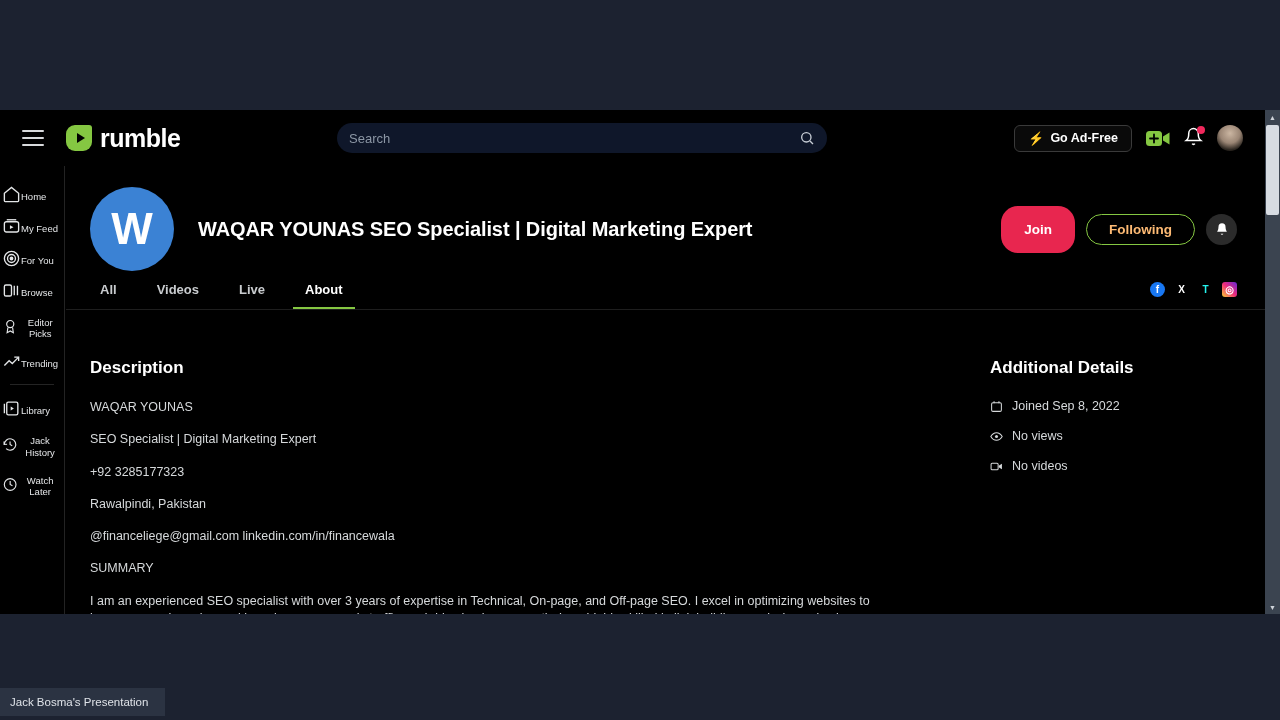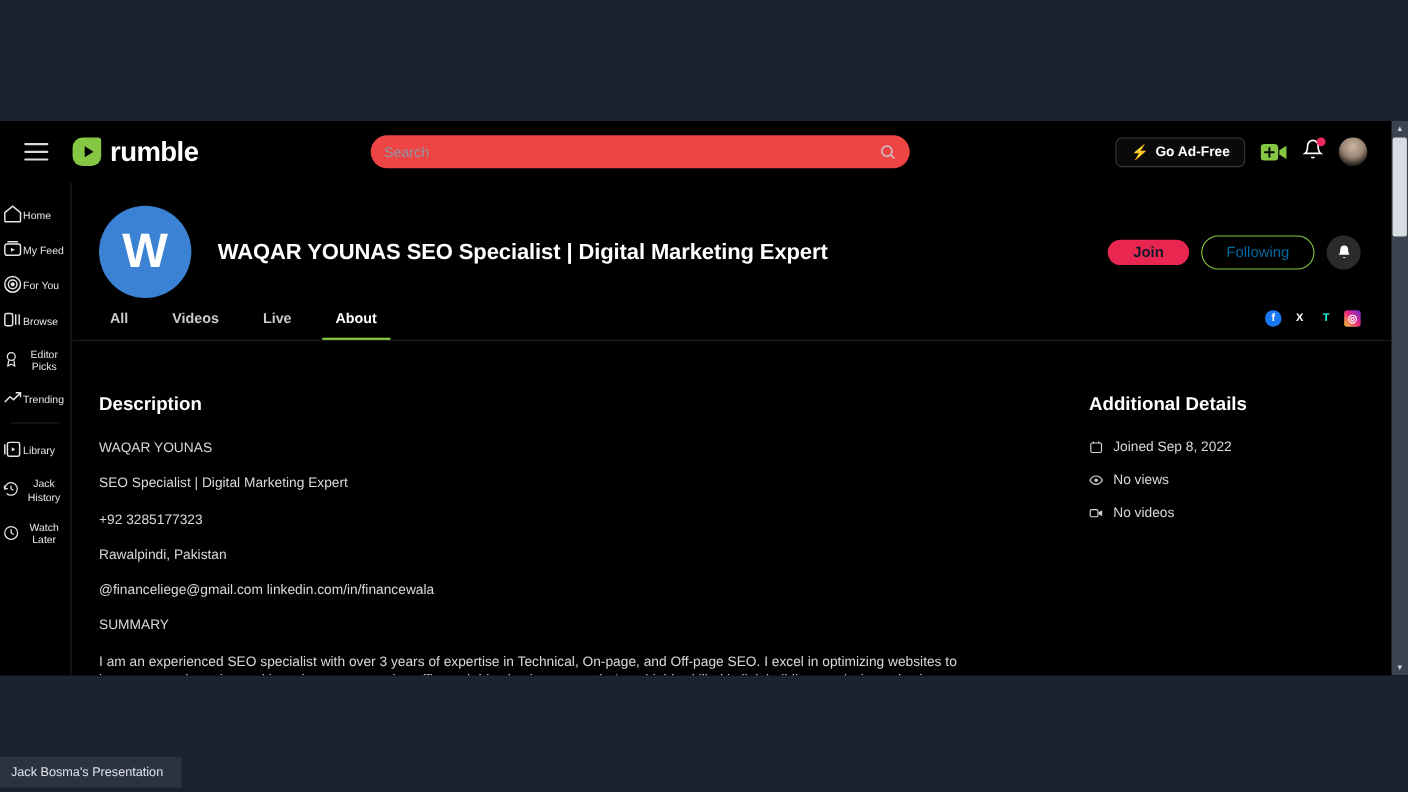--- a/index.html
+++ b/index.html
@@ -52,21 +52,21 @@
     border-top: 5px solid transparent;
     border-bottom: 5px solid transparent;
     margin-left: 3px;
   }
   .logo-text {
     color: #fff; font-size: 25px; font-weight: 700; letter-spacing: -0.5px;
   }
   .search-wrap {
     position: absolute; left: 337px; top: 13px;
     width: 490px; height: 30px;
-    background: #ef4444;
+    background: #0f172a;
     border-radius: 15px;
     display: flex; align-items: center;
     padding: 0 12px;
   }
   .search-wrap input {
     flex: 1;
     background: transparent; border: none; outline: none;
     color: #e6e8ea; font-size: 13px;
     font-family: "Liberation Sans", sans-serif;
   }
@@ -140,31 +140,31 @@
   }
   .ch-meta { margin-left: 24px; flex: 1; }
   .ch-title {
     color: #fff; font-size: 20px; font-weight: 700; letter-spacing: -0.1px;
   }
   .ch-followers {
     color: #b6bbc0; font-size: 11px; font-weight: 700; margin-top: 7px;
   }
   .ch-actions { display: flex; align-items: center; gap: 11px; }
   .btn-join {
-    background: #e8264f; color: #0f172a;
+    background: #e8264f; color: #ffffff;
     border: none; border-radius: 17px;
-    height: 23px; padding: 0 23px;
+    height: 47px; padding: 0 23px;
     font-size: 13.5px; font-weight: 700; cursor: pointer;
     font-family: "Liberation Sans", sans-serif;
   }
   .btn-following {
-    background: transparent; color: #0369a1;
+    background: transparent; color: #fdba74;
     border: 1px solid #85c742; border-radius: 17px;
     height: 31px; padding: 0 22px;
-    font-size: 13.5px; font-weight: 400; cursor: pointer;
+    font-size: 13.5px; font-weight: 700; cursor: pointer;
     font-family: "Liberation Sans", sans-serif;
   }
   .btn-bell {
     width: 31px; height: 31px; border-radius: 50%;
     background: #2b2b2b; border: none;
     display: flex; align-items: center; justify-content: center;
     cursor: pointer;
   }
   
   .tabs-row {

